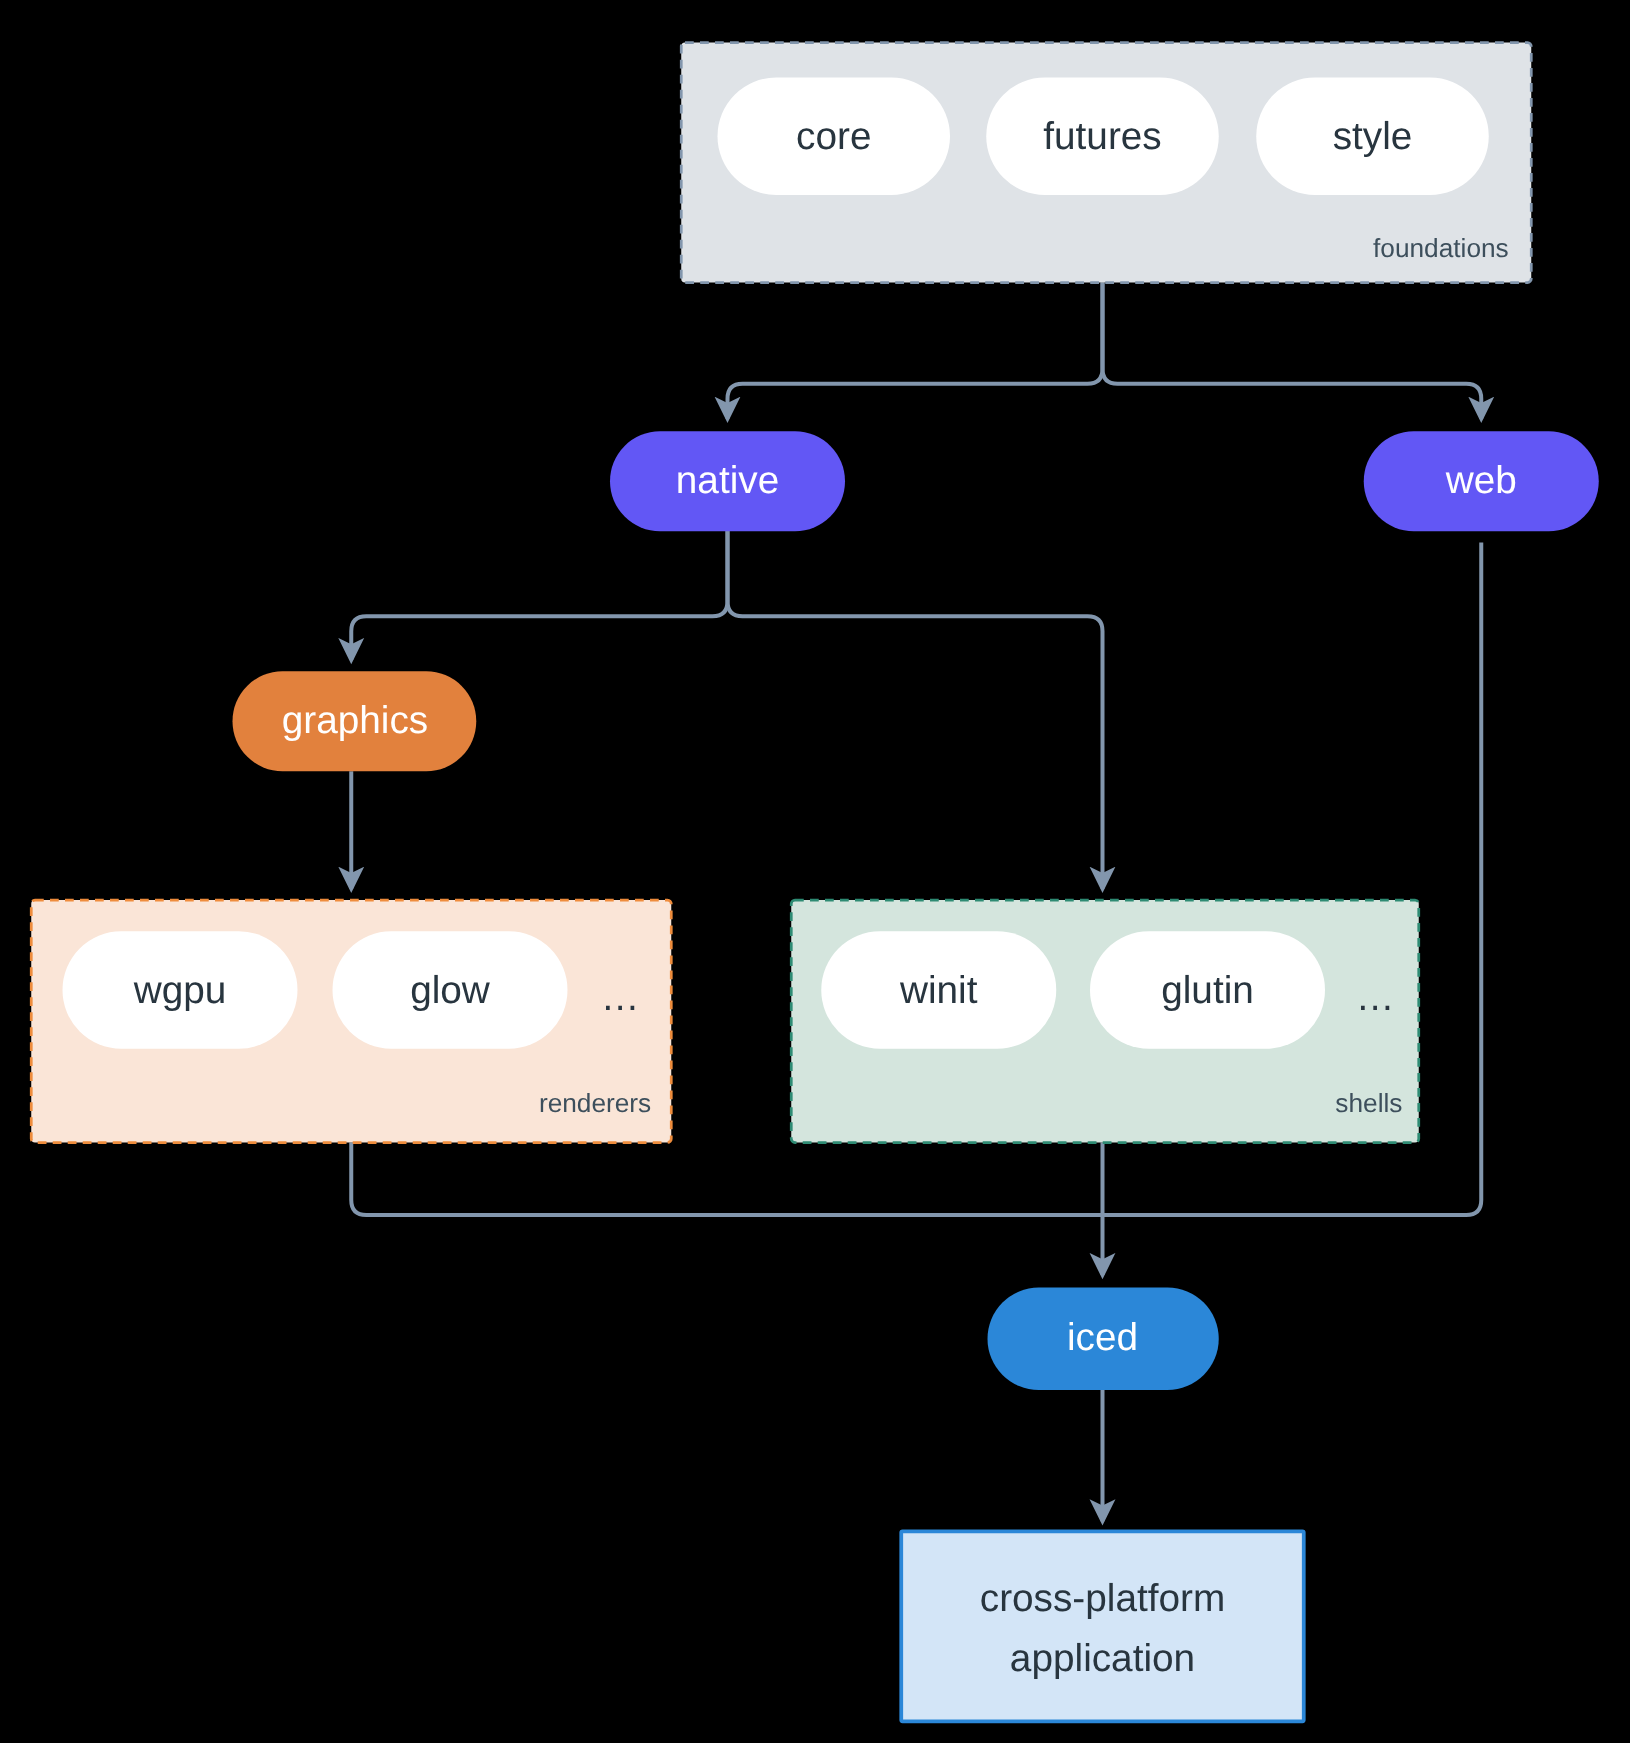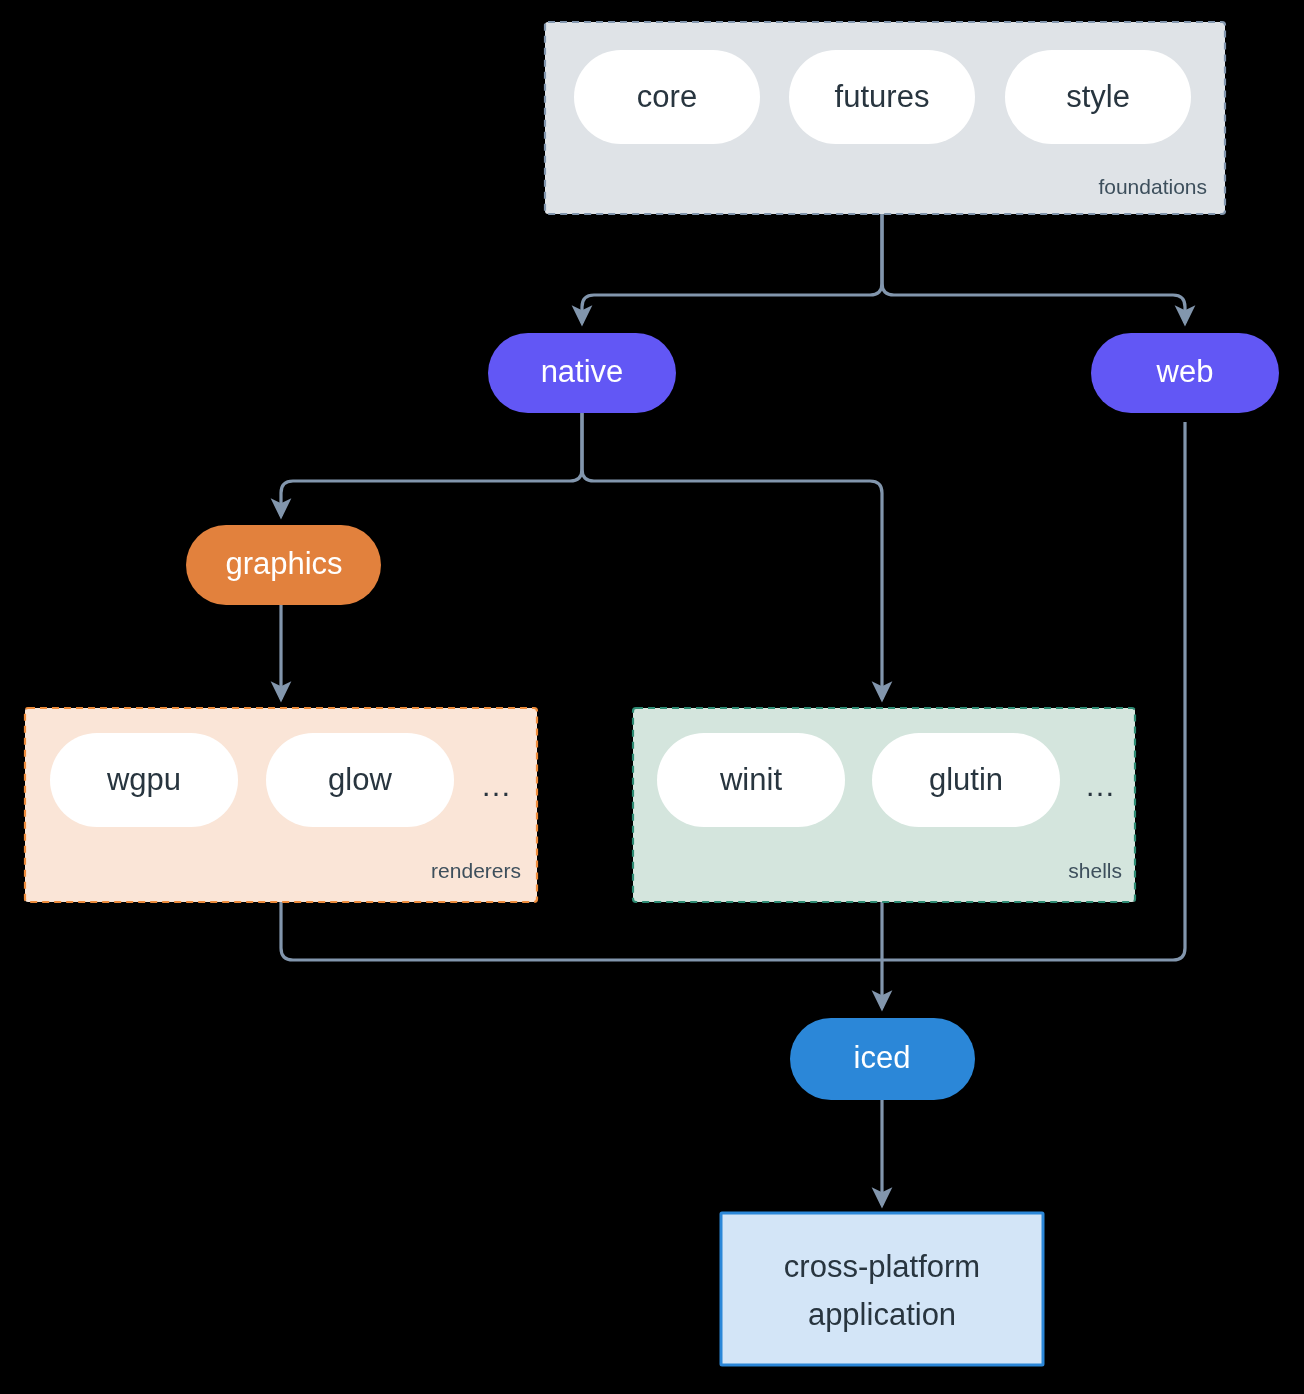--- a/index.html
+++ b/index.html
@@ -11,20 +11,21 @@
     width: 1304px;
     height: 1394px;
     overflow: hidden;
     font-family: "Liberation Sans", sans-serif;
   }
   #diagram-root {
     position: relative;
     width: 1304px;
     height: 980px;
     background: #000000;
+    margin-top: 12px;
   }
   svg.diagram {
     display: block;
     width: 1304px;
     height: 1394px;
   }
   text {
     font-family: "Liberation Sans", sans-serif;
     dominant-baseline: middle;
   }

